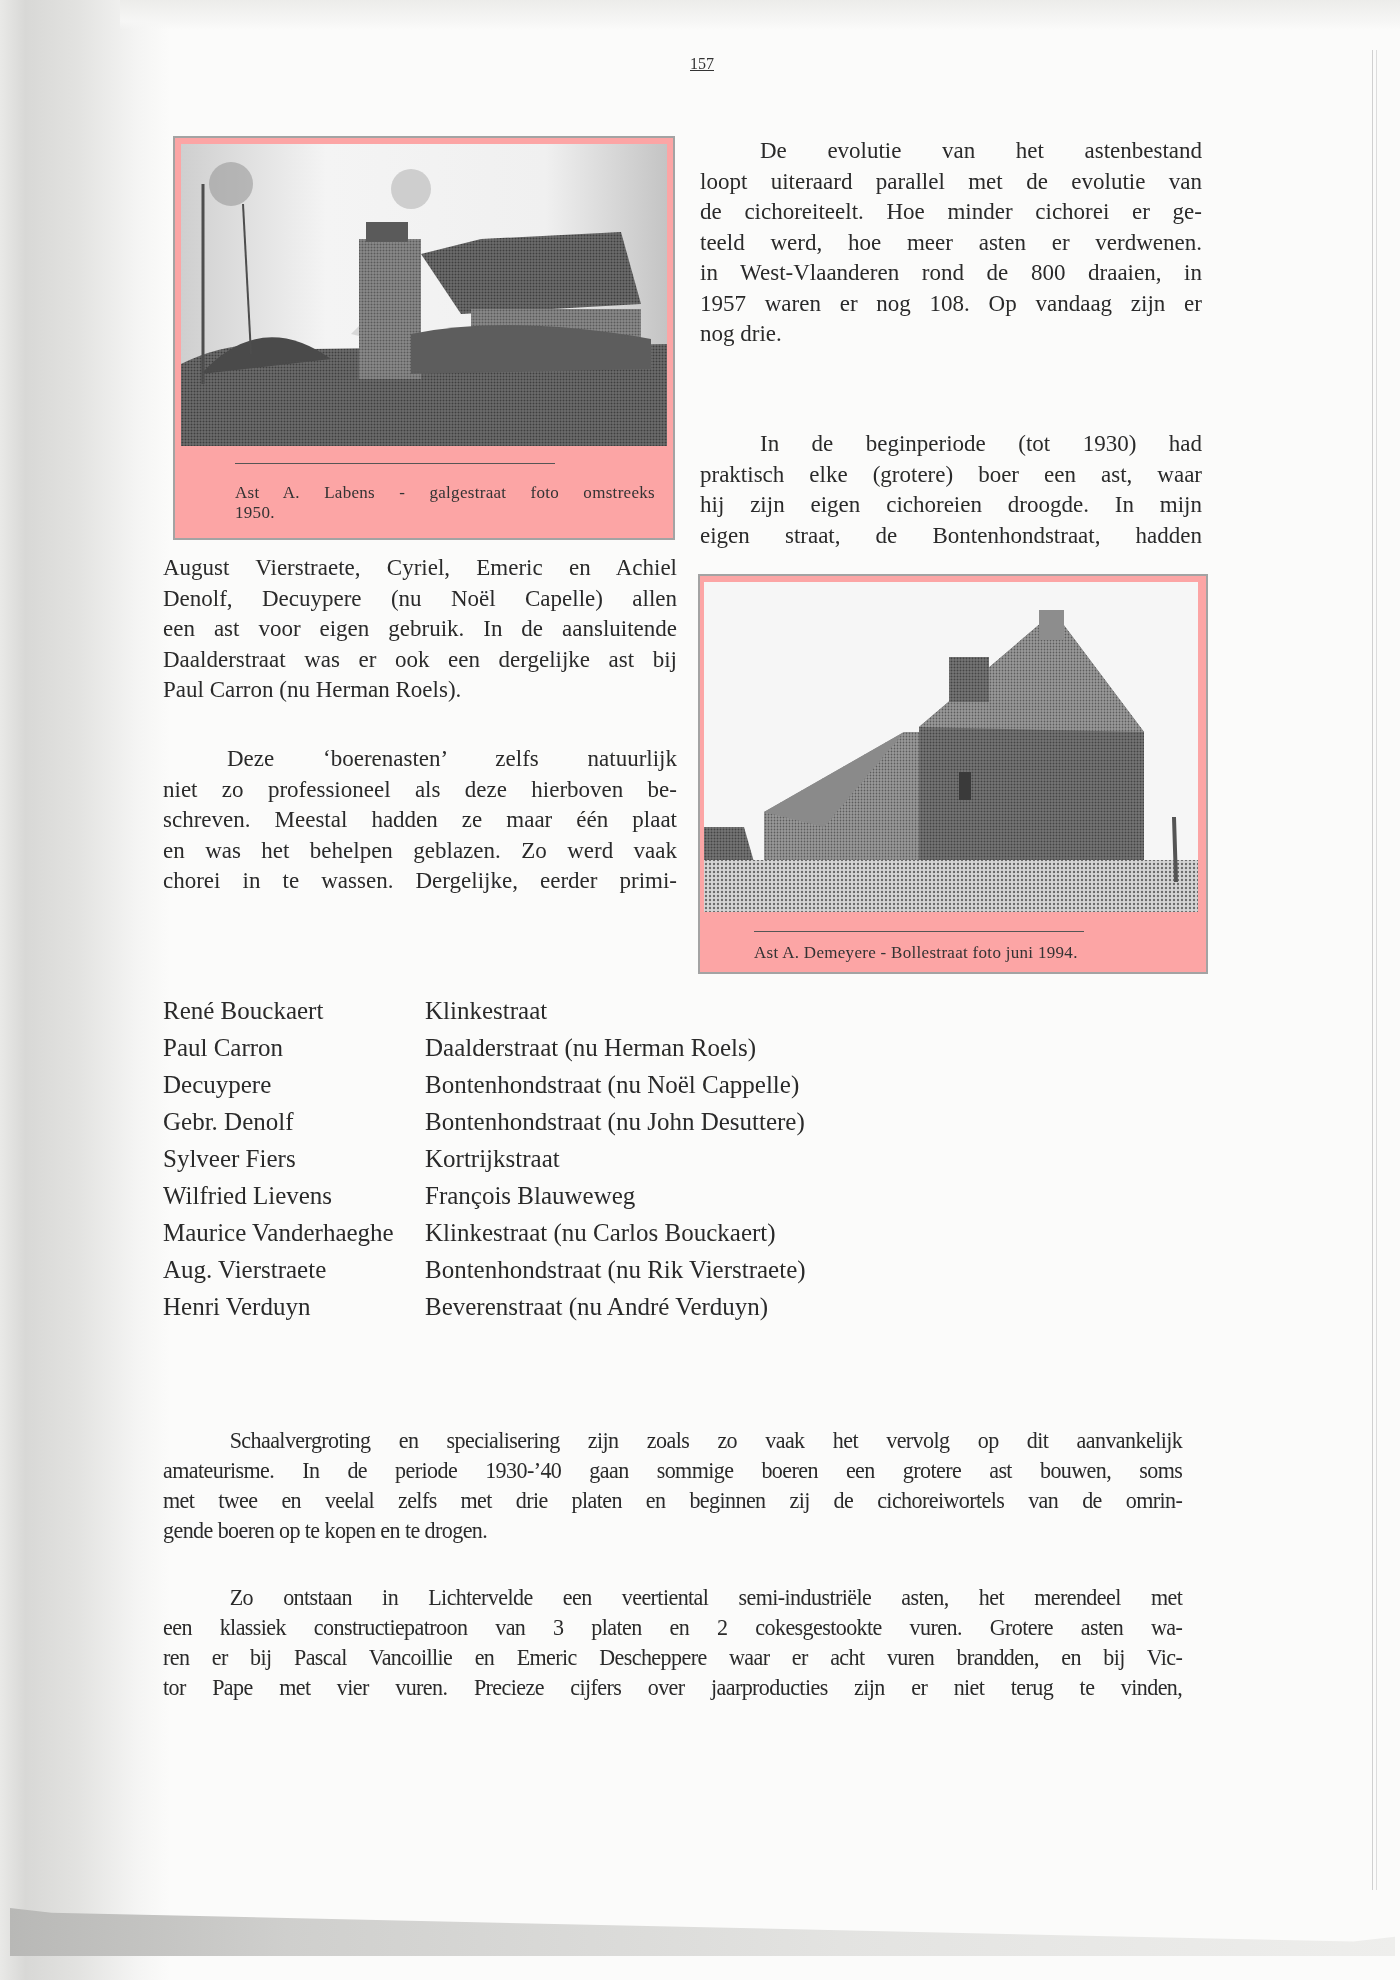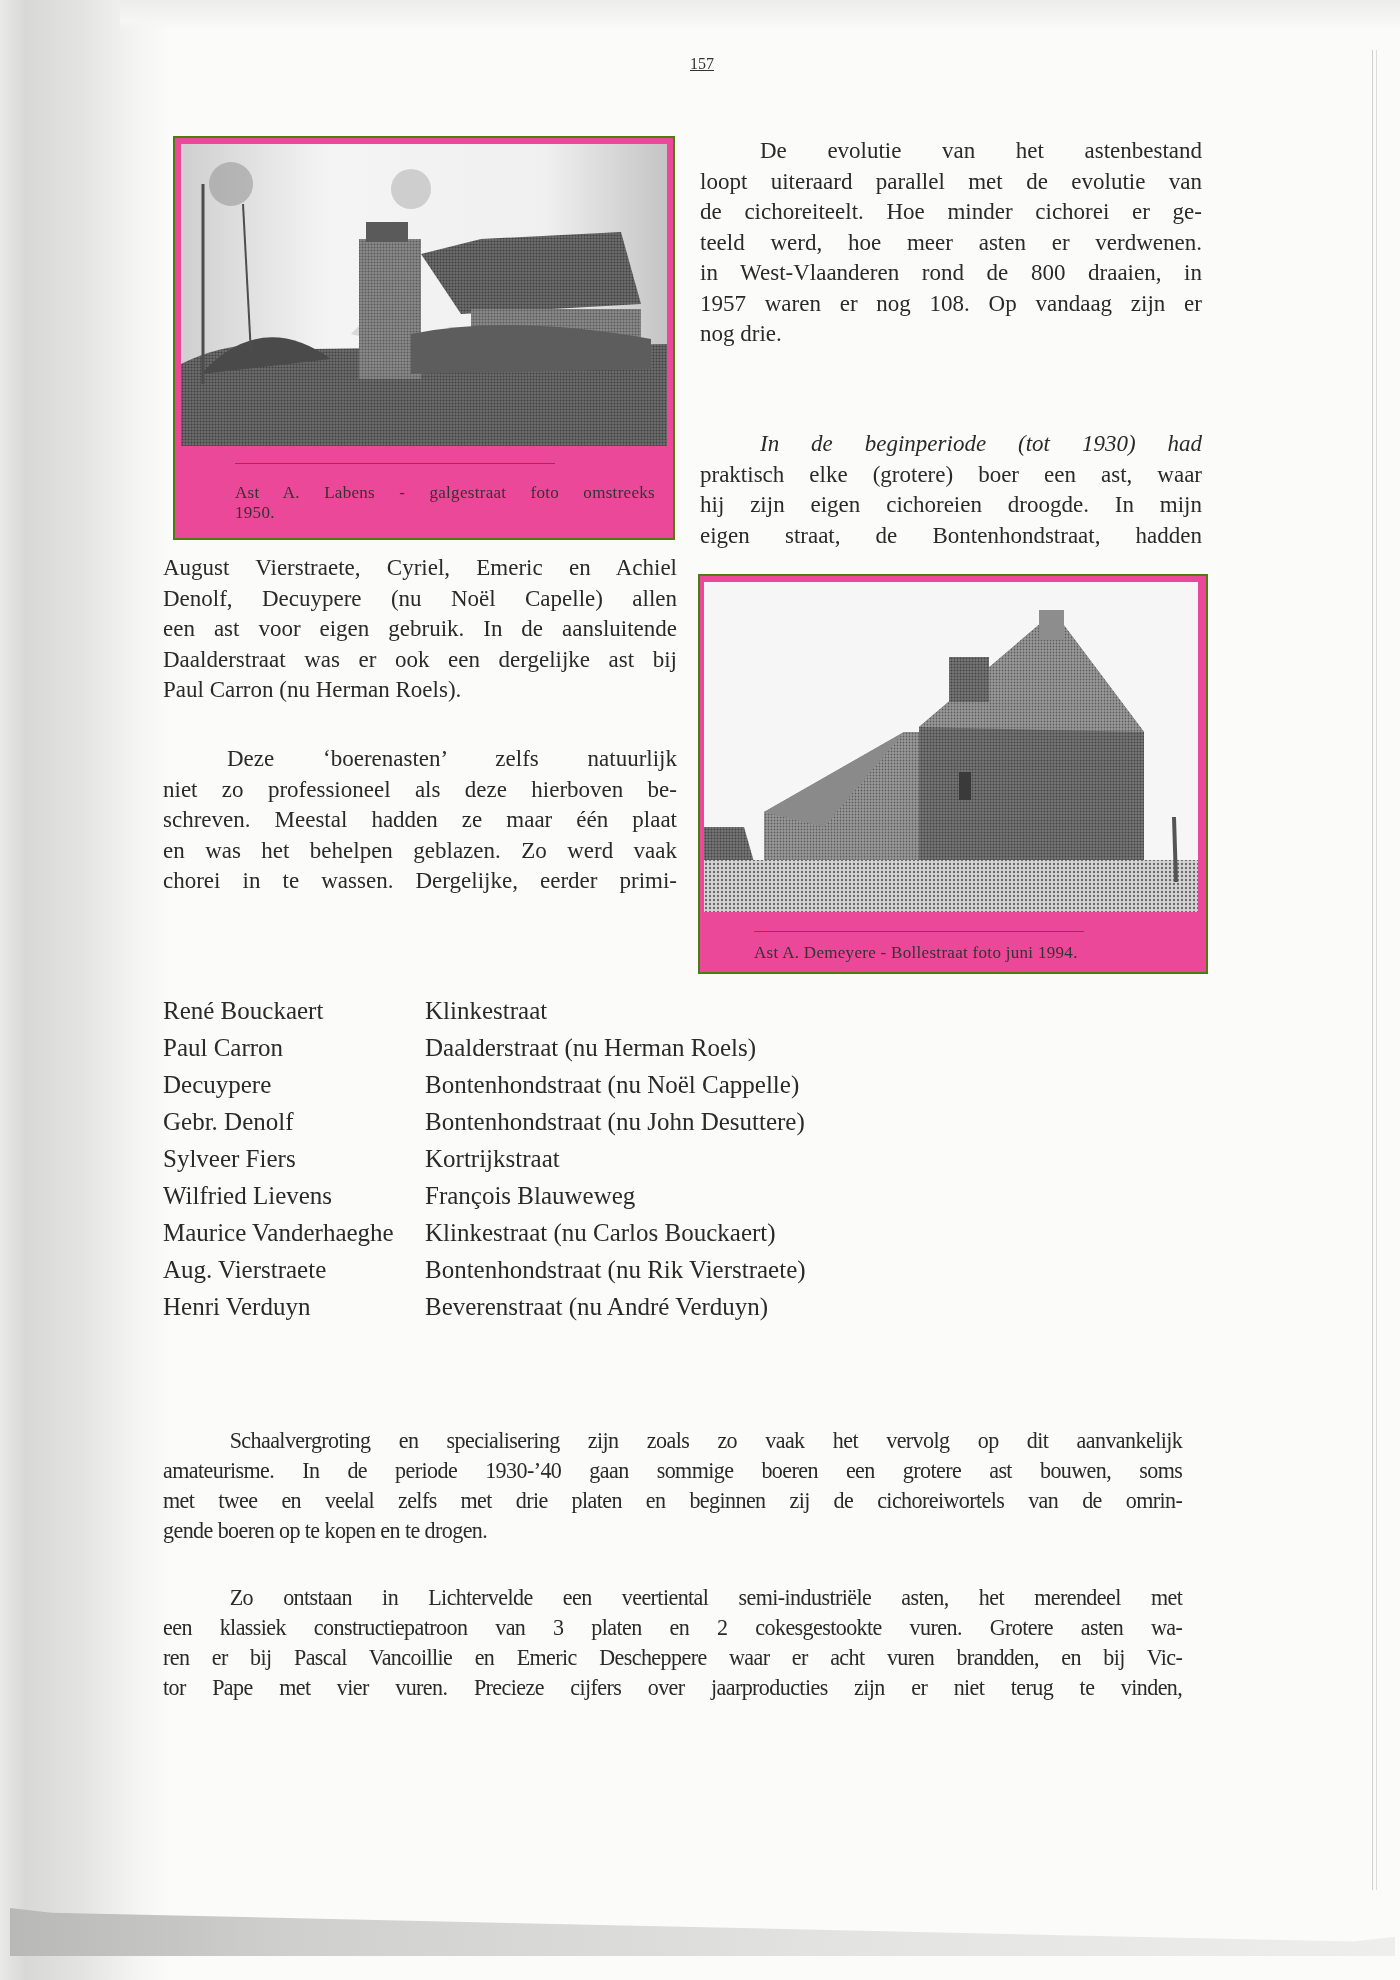--- a/index.html
+++ b/index.html
@@ -24,21 +24,21 @@
     .scan-bottom {
       position: absolute; left: 10px; top: 1908px; width: 1385px; height: 48px;
       background: linear-gradient(90deg, #b8b8b6 0%, #cfcfcd 20%, #e3e3e1 60%, #eeeeec 100%);
       clip-path: polygon(0 0, 3% 10%, 97% 70%, 100% 60%, 100% 100%, 0 100%);
     }
     .page-number {
       position: absolute; left: 672px; top: 55px; width: 60px; text-align: center;
       font-size: 16px; color: #333; text-decoration: underline;
     }
     .figure {
-      position: absolute; border: 2px solid #4d7c0f; background: #ec4899;
+      position: absolute; border: 2px solid #a3a3a3; background: #fca5a5;
     }
     .figure .photo {
       position: absolute; overflow: hidden;
     }
     .figure .rule {
       position: absolute; height: 0; border-top: 1px solid #555;
     }
     .figure .caption {
       position: absolute; font-size: 17px; line-height: 20px; color: #333; letter-spacing: 0.3px;
     }
@@ -108,21 +108,21 @@
   <div style="text-align:justify; text-align-last:justify; padding-left:60px;">De evolutie van het astenbestand</div>
   <div style="text-align:justify; text-align-last:justify;">loopt uiteraard parallel met de evolutie van</div>
   <div style="text-align:justify; text-align-last:justify;">de cichoreiteelt. Hoe minder cichorei er ge-</div>
   <div style="text-align:justify; text-align-last:justify;">teeld werd, hoe meer asten er verdwenen.</div>
   <div style="text-align:justify; text-align-last:justify;">in West-Vlaanderen rond de 800 draaien, in</div>
   <div style="text-align:justify; text-align-last:justify;">1957 waren er nog 108. Op vandaag zijn er</div>
   <div>nog drie.</div>
 </div>
 
 <div class="para" style="left:700px; top:429px; width:502px;">
-  <div style="text-align:justify; text-align-last:justify; padding-left:60px;font-style:italic;">In de beginperiode (tot 1930) had</div>
+  <div style="text-align:justify; text-align-last:justify; padding-left:60px;">In de beginperiode (tot 1930) had</div>
   <div style="text-align:justify; text-align-last:justify;">praktisch elke (grotere) boer een ast, waar</div>
   <div style="text-align:justify; text-align-last:justify;">hij zijn eigen cichoreien droogde. In mijn</div>
   <div style="text-align:justify; text-align-last:justify;">eigen straat, de Bontenhondstraat, hadden</div>
 </div>
 
 <div class="para" style="left:163px; top:553px; width:514px;">
   <div style="text-align:justify; text-align-last:justify;">August Vierstraete, Cyriel, Emeric en Achiel</div>
   <div style="text-align:justify; text-align-last:justify;">Denolf, Decuypere (nu Noël Capelle) allen</div>
   <div style="text-align:justify; text-align-last:justify;">een ast voor eigen gebruik. In de aansluitende</div>
   <div style="text-align:justify; text-align-last:justify;">Daalderstraat was er ook een dergelijke ast bij</div>

